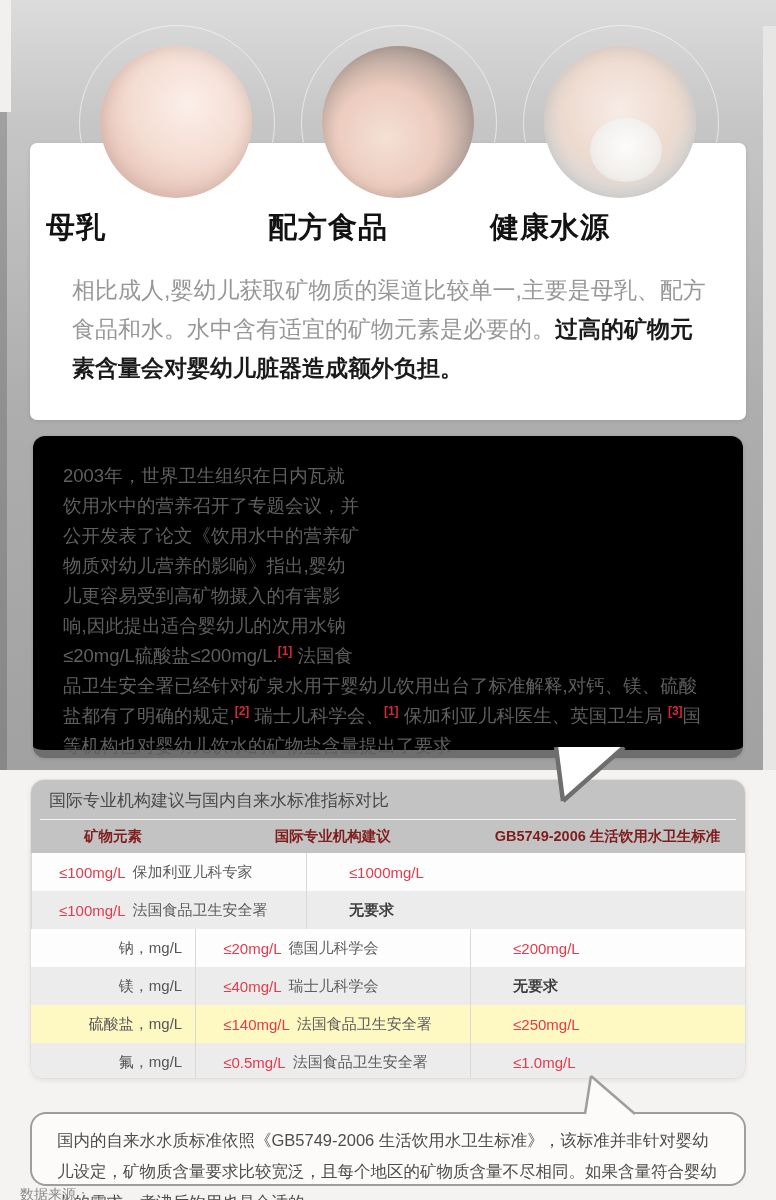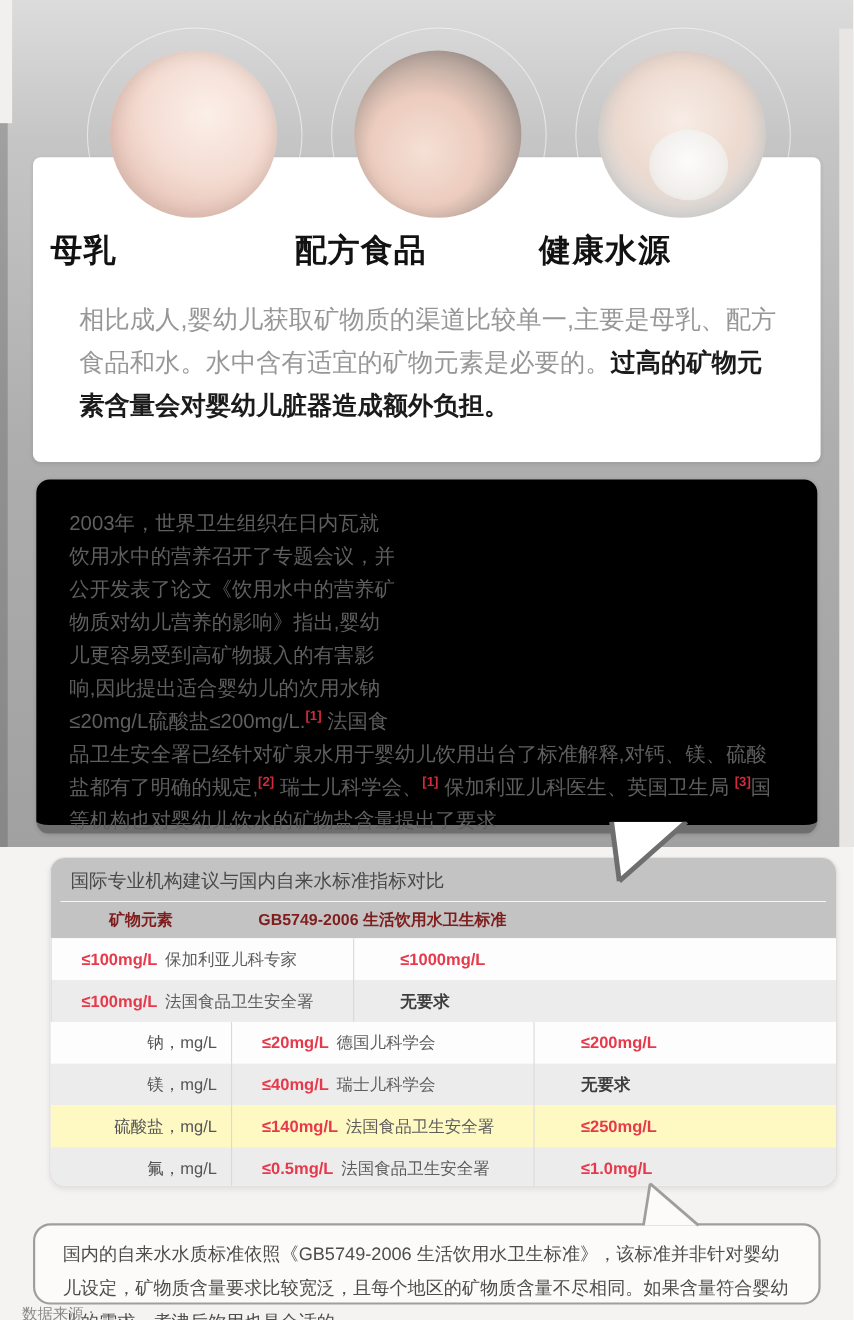--- a/index.html
+++ b/index.html
@@ -60,38 +60,38 @@
     box-sizing:border-box;padding:25px 30px 0 30px;
     box-shadow:0 1px 4px rgba(0,0,0,.12);
   }
   .who-spacer{float:right;width:350px;height:182px;}
   .who-card p{margin:0;font-size:18.5px;line-height:30px;color:#5f5f5f;}
   .ref-sup{color:#d32a3c;font-weight:700;font-size:12px;vertical-align:super;line-height:0;}
   .tail-down{position:absolute;left:548px;top:747px;z-index:5;}
 
   
   .table-card{
-    position:absolute;left:45px;top:779px;width:716px;height:300px;z-index:2;
+    position:absolute;left:30px;top:779px;width:716px;height:300px;z-index:2;
     background:#fdfdfd;border:1px solid #e2dfdd;border-radius:14px;overflow:hidden;
     box-sizing:border-box;box-shadow:0 2px 5px rgba(0,0,0,.07);
   }
   .tbl-head-zone{background:#c3c3c3;}
   .tbl-title{padding:9px 18px 7px 18px;font-size:17px;font-weight:500;color:#494949;}
   .tbl-sep{height:0;border-bottom:1px solid rgba(255,255,255,.85);margin:0 9px;}
   .tbl-headrow{display:flex;align-items:center;height:33px;}
   .th{font-size:14.5px;font-weight:700;color:#7f1d1d;text-align:center;box-sizing:border-box;}
   .col1{width:23%;} .col2{width:38.5%;} .col3{width:38.5%;}
   .trow{display:flex;align-items:center;height:38px;background:#fdfdfd;}
   .trow:nth-child(even){background:#ececec;}
   .trow:nth-child(5){background:#fef9c3;align-items:flex-end;}
   .td{box-sizing:border-box;font-size:15px;height:100%;display:flex;align-items:center;}
   .td.c-min{width:23%;justify-content:flex-end;padding-right:13px;color:#555555;}
   .td.c-rec{width:38.5%;border-left:1px solid #dbd9d7;padding-left:27px;}
   .td.c-gb{width:38.5%;border-left:1px solid #dbd9d7;padding-left:42px;}
-  .v-red{color:#e6394b;font-weight:700;}
+  .v-red{color:#e6394b;font-weight:400;}
   .v-org{color:#5d5d5d;margin-left:7px;}
   .v-plain{color:#3e3e3e;font-weight:600;}
   .tail-up{position:absolute;left:583px;top:1075px;z-index:5;}
 
   
   .note-bubble{
     position:absolute;left:30px;top:1112px;width:716px;height:74px;z-index:2;
     background:#fcfbfa;border:2px solid #9e9e9e;border-radius:16px;box-sizing:border-box;
   }
   .note-bubble p{margin:0;padding:11px 25px;font-size:16.5px;line-height:31px;color:#4d4d4d;}
@@ -132,20 +132,21 @@
     <path d="M8,0 L15,54" stroke="#6e6e6e" stroke-width="4.5" fill="none"></path>
     <path d="M76,0 L15,54" stroke="#6e6e6e" stroke-width="4.5" fill="none"></path>
   </svg>
 
   <section class="table-card">
     <div class="tbl-head-zone">
       <div class="tbl-title">国际专业机构建议与国内自来水标准指标对比</div>
       <div class="tbl-sep"></div>
       <div class="tbl-headrow">
         <div class="th col1">矿物元素</div>
+        <div class="th col2">国际专业机构建议</div>
         <div class="th col3">GB5749-2006 生活饮用水卫生标准</div>
       </div>
     </div>
     <div id="tbl-body">
         <div class="trow">
           <div class="td c-rec">
             <span class="v-red">≤100mg/L</span>
             <span class="v-org">保加利亚儿科专家</span>
           </div>
           <div class="td c-gb">

